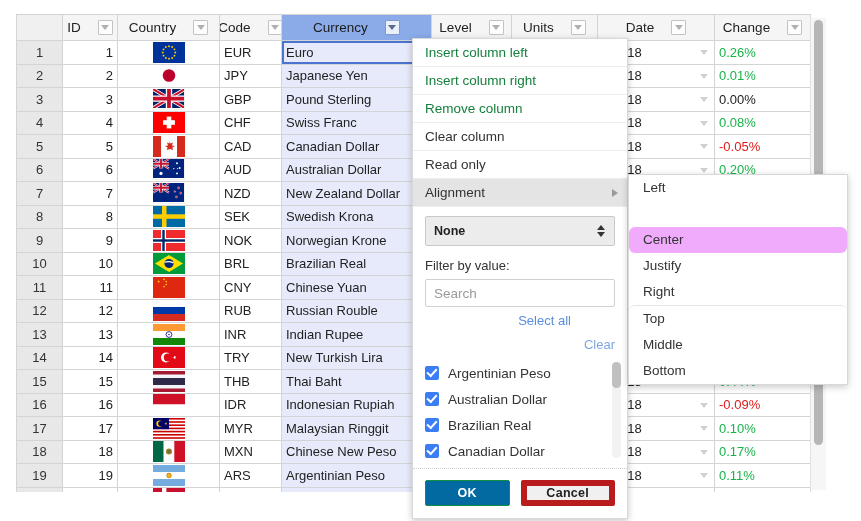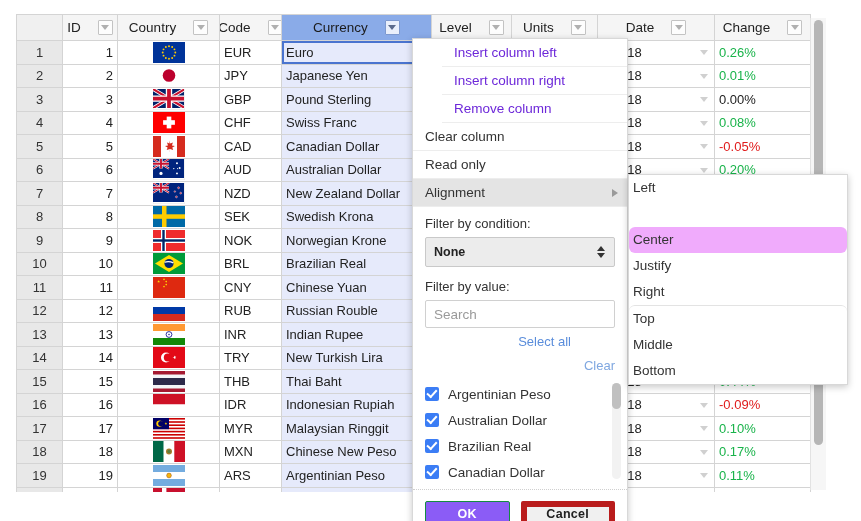--- a/index.html
+++ b/index.html
@@ -116,21 +116,21 @@
     font-size:13.5px;
   }
   .mi{
     height:27px;line-height:27px;
     padding:0 12px;
     color:#333;
     border-bottom:1px solid #ededed;
     position:relative;
     white-space:nowrap;
   }
-  .mi.disabled{color:#6d28d9;margin-left:29px;}
+  .mi.disabled{color:#15803d;}
   .mi.hl{background:#e4e4e4;}
   .mi .arrow{
     position:absolute;right:9px;top:50%;margin-top:-4px;
     width:0;height:0;
     border-top:4px solid transparent;
     border-bottom:4px solid transparent;
     border-left:6px solid #9a9a9a;
   }
   .sect{padding:9px 12px 0 12px;}
   .sect .caption{font-size:13px;color:#333;margin-bottom:6px;}
@@ -180,30 +180,30 @@
   .cklabel{font-size:13.5px;color:#333;}
   .inner-sb{position:absolute;right:6px;top:4px;width:9px;height:96px;background:#f2f2f2;border-radius:5px;}
   .inner-th{position:absolute;left:0;top:0;width:9px;height:26px;background:#c0c0c0;border-radius:5px;}
   .btnrow{display:flex;gap:11px;padding:11px 12px 12px 12px;}
   .btn{
     flex:1;height:26px;border-radius:2px;
     display:flex;align-items:center;justify-content:center;
     font-size:12.5px;font-weight:bold;letter-spacing:.3px;
     box-sizing:border-box;
   }
-  .btn.ok{background:#8b5cf6;color:#fff;border:1px solid #148c41;}
+  .btn.ok{background:#0369a1;color:#fff;border:1px solid #148c41;}
   .btn.cancel{background:#f0f0f0;color:#222;border:6px solid #b91c1c;}
   
   #submenu{
     position:absolute;left:628px;top:174px;width:218px;
     background:#fff;border:1px solid #d8d8d8;
     box-shadow:0 2px 7px rgba(0,0,0,.22);
     z-index:50;font-size:13.5px;
   }
-  #submenu .si{height:26px;line-height:26px;padding:0 4px;color:#333;border-radius:6px;}
+  #submenu .si{height:26px;line-height:26px;padding:0 14px;color:#333;border-radius:6px;}
   #submenu .si.hl{background:#f0abfc;margin-top:26px;}
   #submenu .sep{border-top:1px solid #e3e3e3;}
 </style>
 </head>
 <body>
 
 <div id="grid">
   <table class="gt">
     <colgroup>
       <col style="width:46px">
@@ -658,21 +658,20 @@
   <div id="menu-items">
       <div class="mi disabled"><span>Insert column left</span></div>
       <div class="mi disabled"><span>Insert column right</span></div>
       <div class="mi disabled"><span>Remove column</span></div>
       <div class="mi"><span>Clear column</span></div>
       <div class="mi"><span>Read only</span></div>
       <div class="mi hl"><span>Alignment</span><span class="arrow"></span></div>
     </div>
 
   <div class="sect">
-    <div class="caption">Filter by condition:</div>
     <div class="selectbox">
       <span>None</span>
       <span class="spin">
           <i class="u"></i>
           <i class="d"></i>
         </span>
     </div>
   </div>
 
   <div class="sect" style="padding-top:12px">

